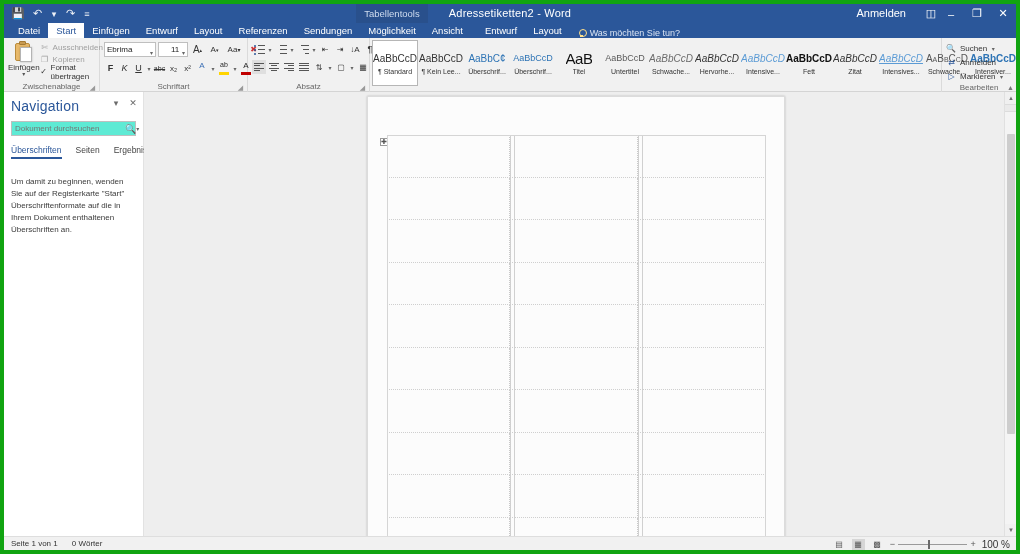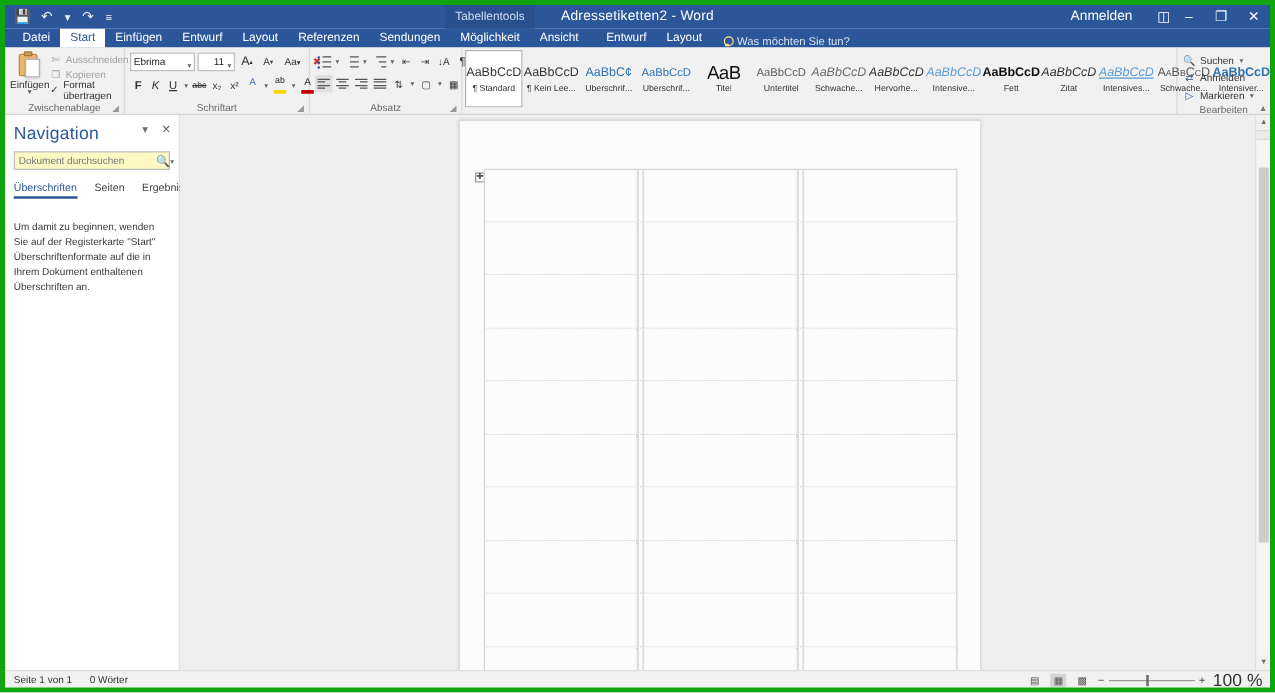--- a/index.html
+++ b/index.html
@@ -107,21 +107,21 @@
   .collapse-rib { position:absolute; right:2px; bottom:1px; font-size:7px; color:#777; }
 
   
   .work { flex:1; display:flex; position:relative; overflow:hidden; background:#fff; }
 
   
   .navpane { width:140px; background:#fff; border-right:1px solid #e2e2e2; padding:6px 7px 0 7px; position:relative; flex:none; }
   .nav-title { color:#2b579a; font-size:14px; font-weight:normal; letter-spacing:.2px; }
   .nav-title-btns { position:absolute; right:5px; top:6px; display:flex; gap:7px; color:#6b6b6b; }
   .ntb { font-size:9px; width:10px; text-align:center; }
-  .nav-search { margin-top:7px; height:15px; border:1px solid #bfbfbf; background:#fef9c3; display:flex; align-items:center; position:relative; }
+  .nav-search { margin-top:7px; height:15px; border:1px solid #bfbfbf; background:#5eead4; display:flex; align-items:center; position:relative; }
   .nav-search input { border:0; outline:0; font-size:8px; flex:1; padding-left:3px; color:#777; background:transparent; font-family:"Liberation Sans", sans-serif; }
   .nav-search .srch { width:13px; display:flex; align-items:center; justify-content:center; color:#2b579a; font-size:9px; }
   .nav-search .sc { width:8px; font-size:6px; color:#666; }
   .nav-tabs { display:flex; gap:14px; margin-top:9px; font-size:8.5px; }
   .nav-tab { color:#444; padding-bottom:2px; }
   .nav-tab.active { color:#2b579a; border-bottom:2px solid #2b579a; }
   .nav-help { margin-top:17px; font-size:8px; color:#3a3a3a; line-height:12px; }
   .nav-help p { margin-bottom:10px; }
 
   
@@ -143,21 +143,21 @@
 
   
   .status { height:14px; background:#f1f1f1; border-top:1px solid #dedede; flex:none; display:flex; align-items:center; position:relative; font-size:8px; color:#333; padding-left:7px; gap:14px; }
   .st-right { position:absolute; right:6px; top:0; height:14px; display:flex; align-items:center; gap:6px; }
   .view-btn { width:13px; height:11px; display:flex; align-items:center; justify-content:center; color:#555; }
   .view-btn.active { background:#d6d6d6; }
   .zoom-slider { display:flex; align-items:center; gap:3px; width:86px; }
   .zs-line { flex:1; height:1px; background:#9a9a9a; position:relative; }
   .zs-thumb { position:absolute; left:44%; top:-4px; width:2px; height:9px; background:#6b6b6b; }
   .zs-mark { font-size:9px; color:#555; line-height:8px; }
-  .zoom-val { font-size:14px; color:#333; min-width:26px; text-align:center; }
+  .zoom-val { font-size:10px; color:#333; min-width:26px; text-align:center; }
 </style>
 </head>
 <body>
 
 <div class="rec-border"></div>
 
 <div class="app">
 
   <div class="titlebar">
     <div class="qat">

